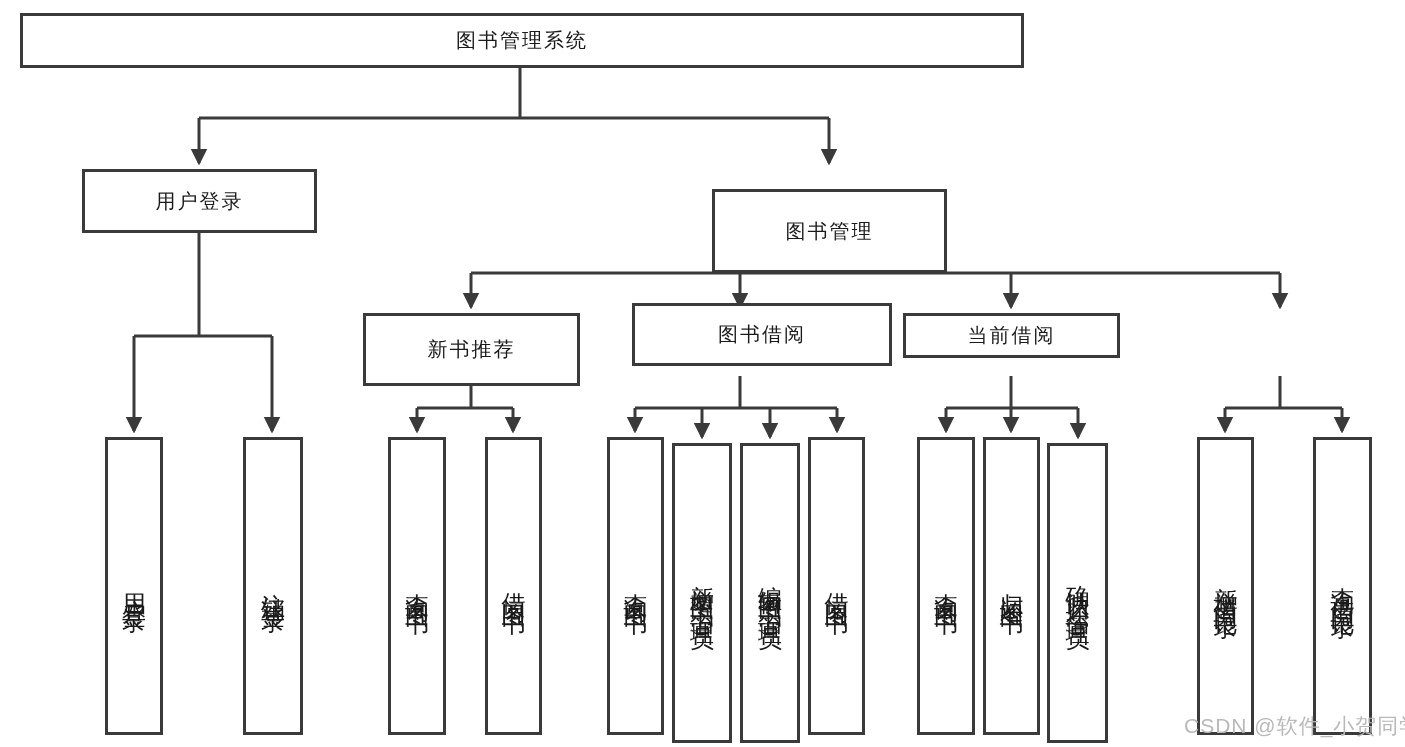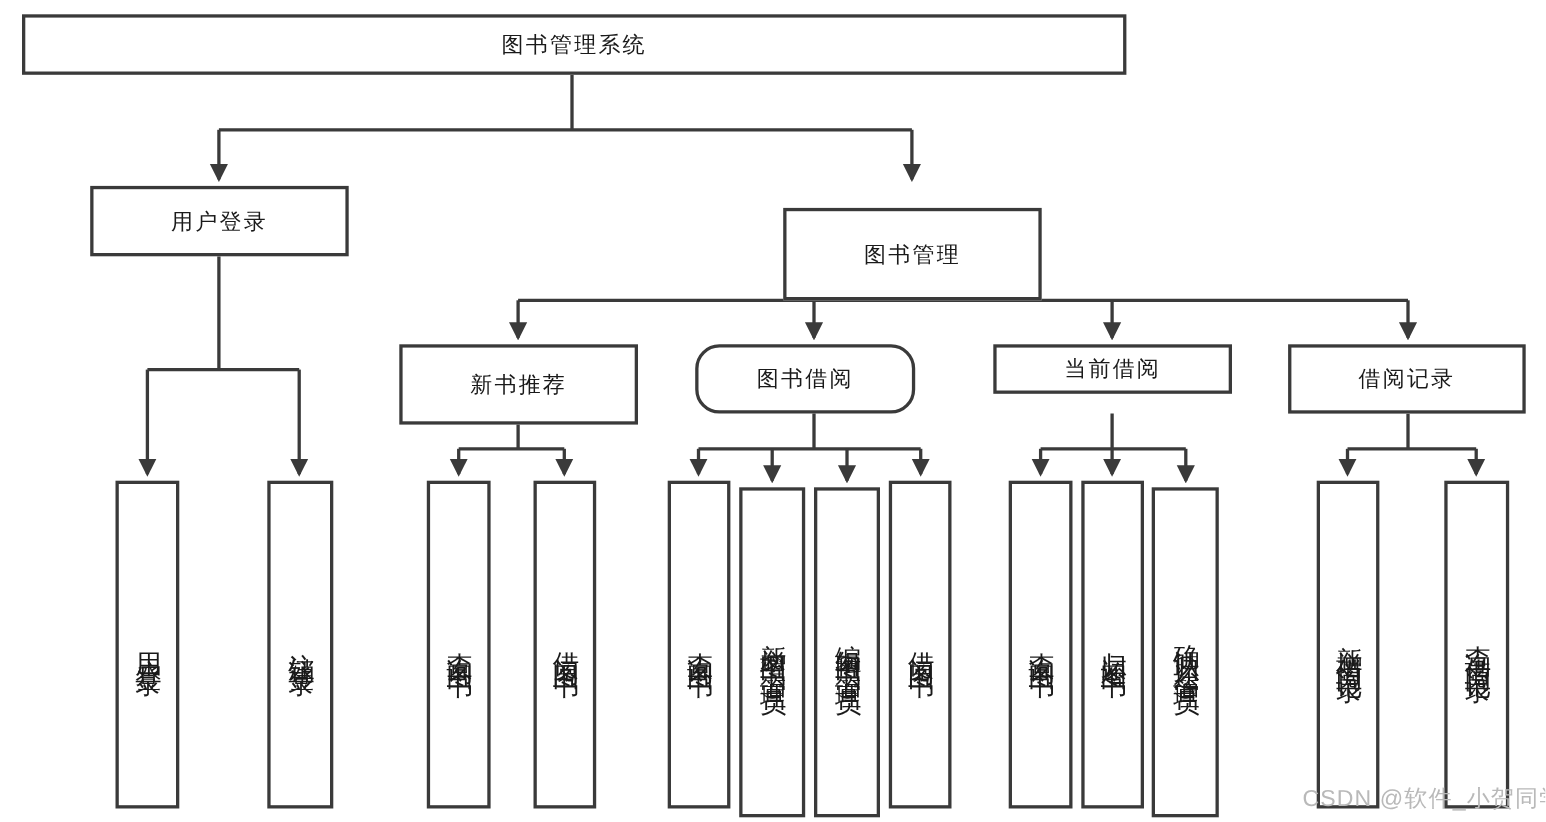--- a/index.html
+++ b/index.html
@@ -107,28 +107,25 @@
   <div class="hbox" style="left:82px; top:169px; width:235px; height:64px;">
     <span class="hlabel">用户登录</span>
   </div>
   <div class="hbox" style="left:712px; top:169px; width:235px; height:84px;margin-top:20px;">
     <span class="hlabel">图书管理</span>
   </div>
 
   <div class="hbox" style="left:363px; top:313px; width:217px; height:73px;">
     <span class="hlabel">新书推荐</span>
   </div>
-  <div class="hbox" style="left:632px; top:313px; width:200px; height:63px;border-radius:22px;">
+  <div class="hbox" style="left:632px; top:303px; width:260px; height:63px;">
     <span class="hlabel">图书借阅</span>
   </div>
   <div class="hbox" style="left:903px; top:313px; width:217px; height:45px;">
     <span class="hlabel">当前借阅</span>
-  </div>
-  <div class="hbox" style="left:1171px; top:313px; width:216px; height:63px;">
-    <span class="hlabel">借阅记录</span>
   </div>
 
   <div class="vbox" style="left:105px; top:437px; width:58px; height:298px;">
     <span class="vlabel">用户登录</span>
   </div>
   <div class="vbox" style="left:243px; top:437px; width:60px; height:298px;">
     <span class="vlabel">注销登录</span>
   </div>
 
   <div class="vbox" style="left:388px; top:437px; width:58px; height:298px;">

